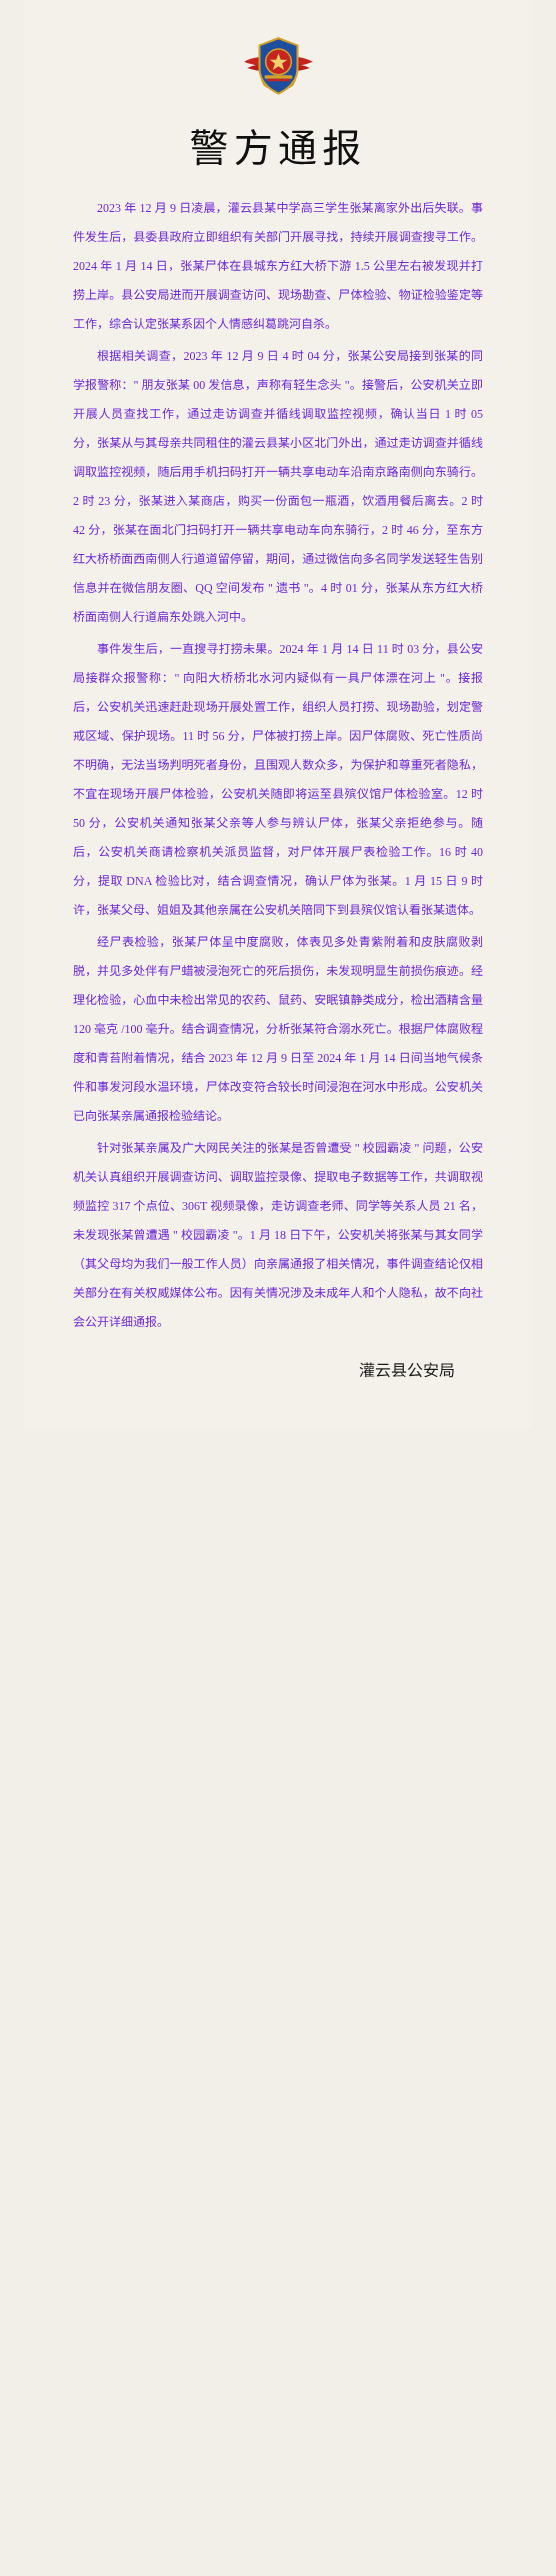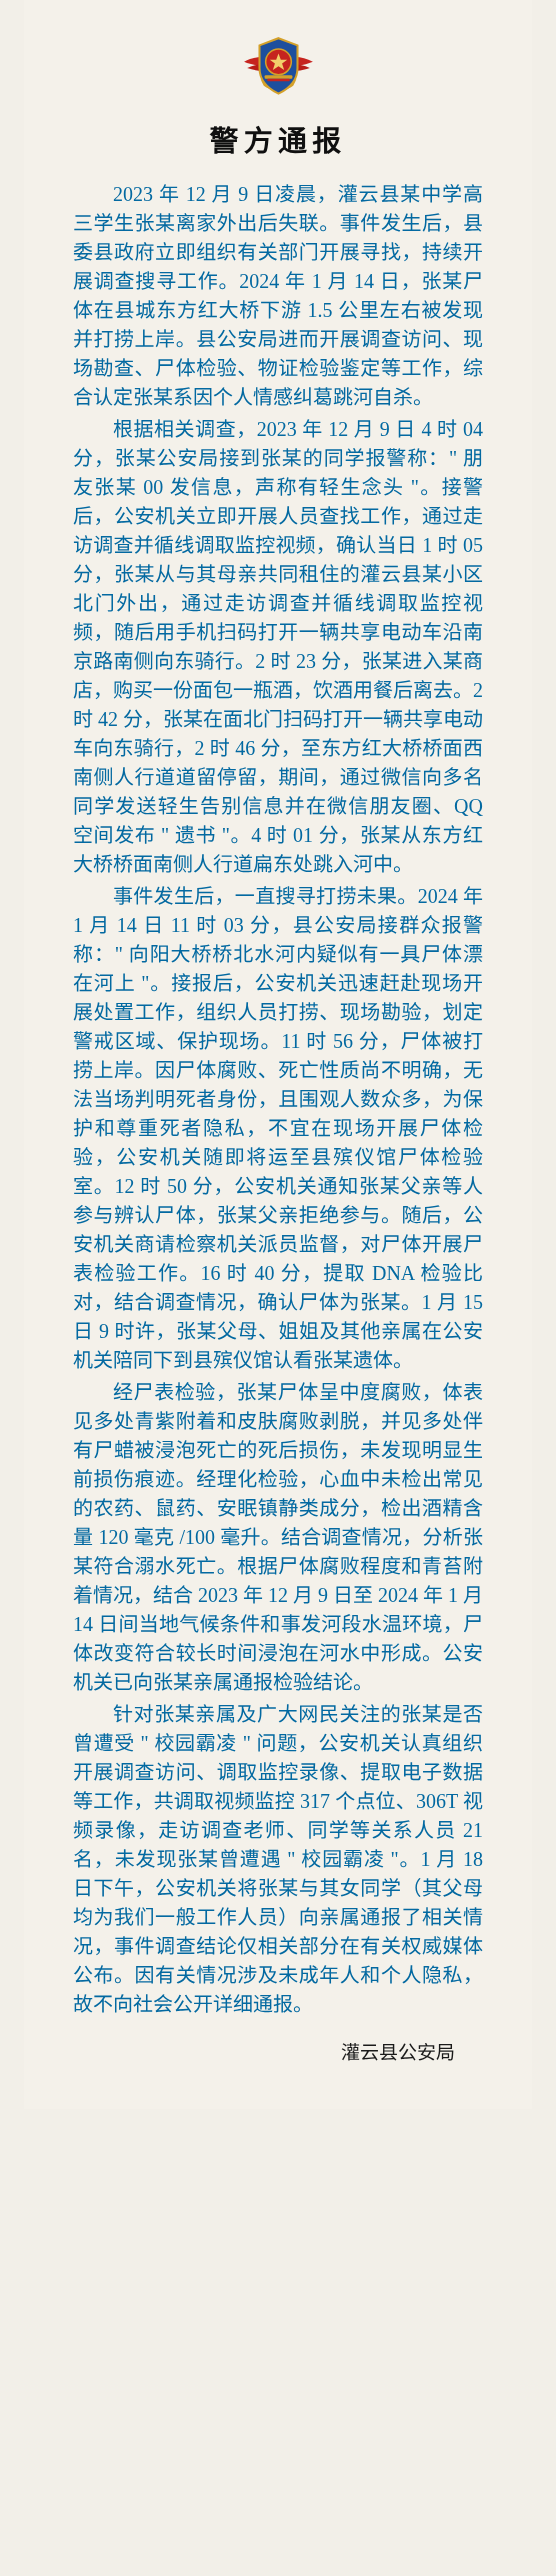--- a/index.html
+++ b/index.html
@@ -36,51 +36,51 @@
   .emblem {
     width: 77px;
     height: 77px;
     position: relative;
   }
   .emblem svg { display:block; }
 
   
   .title {
     text-align: center;
-    font-size: 29px;
+    font-size: 39px;
     letter-spacing: 5.2px;
     color: #101010;
-    font-weight: bold;
+    font-weight: normal;
     font-family: "Liberation Serif", "DejaVu Serif", serif;
     margin: 7.2px 0 20.6px 0;
   }
 
   
   .body-text {
     padding: 0 49px;
     box-sizing: border-box;
   }
   .body-text p {
-    font-size: 20px;
+    font-size: 12px;
     line-height: 29px;
-    color: #0369a1;
+    color: #6d28d9;
     text-align: justify;
     text-justify: inter-ideograph;
     text-indent: 2em;
     margin: 0 0 3.1px 0;
     font-family: "Liberation Serif", "DejaVu Serif", serif;
   }
 
   
   .sign {
     padding: 15.5px 77px 0 0;
     text-align: right;
   }
   .sign div {
-    font-size: 19px;
+    font-size: 16px;
     line-height: 30px;
     color: #1a1a1a;
   }
   .spacer-bottom { height: 20.6px; }
 </style>
 </head>
 <body>
 
 <div class="page">
   <div class="paper">

